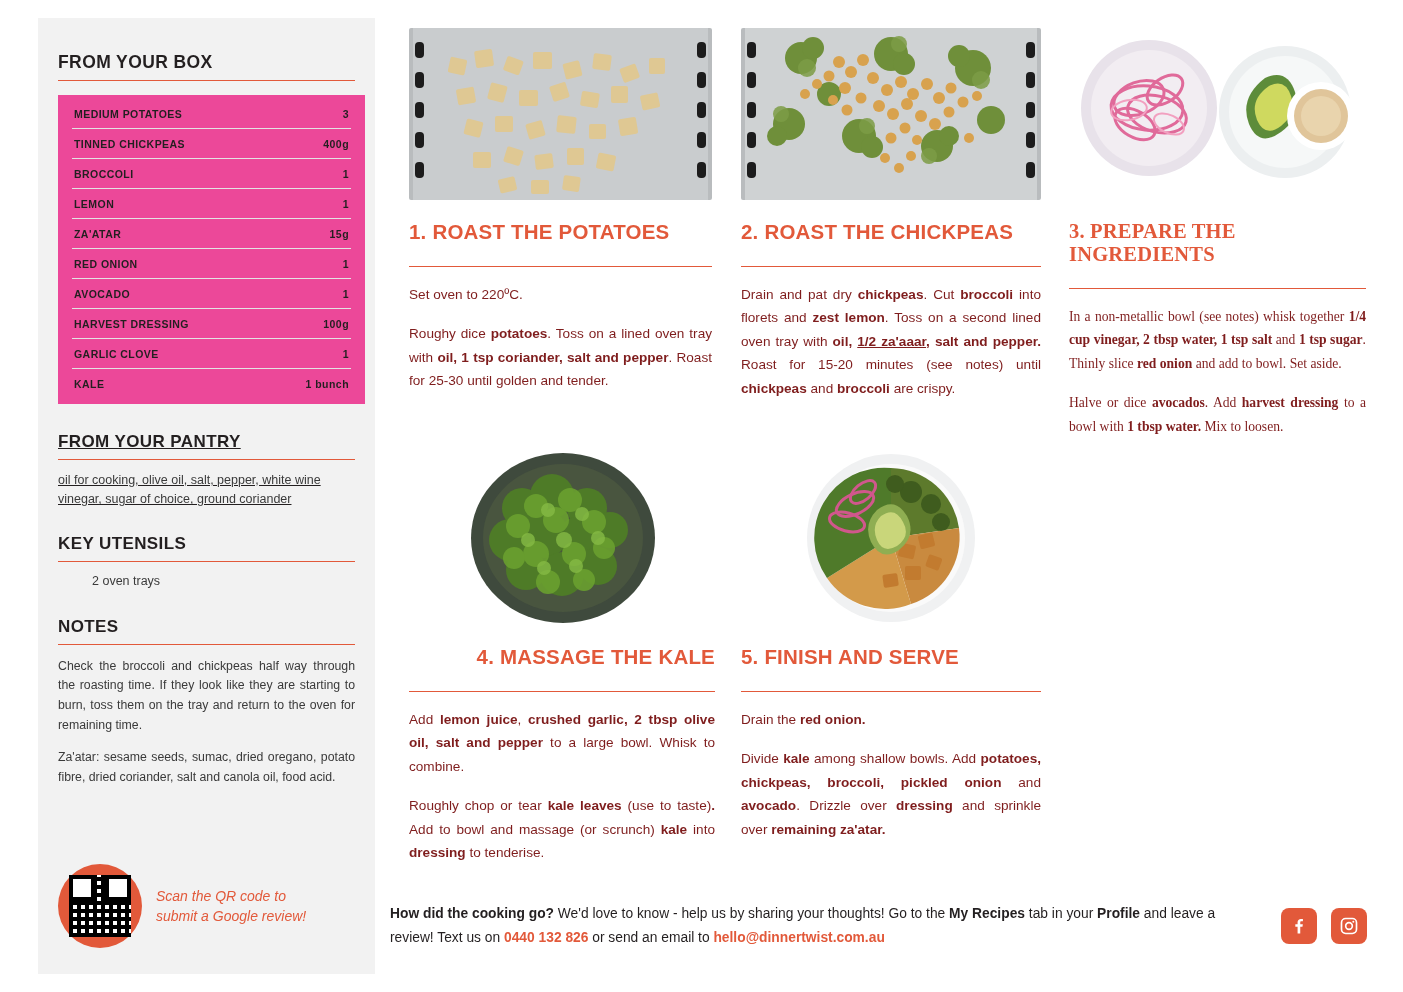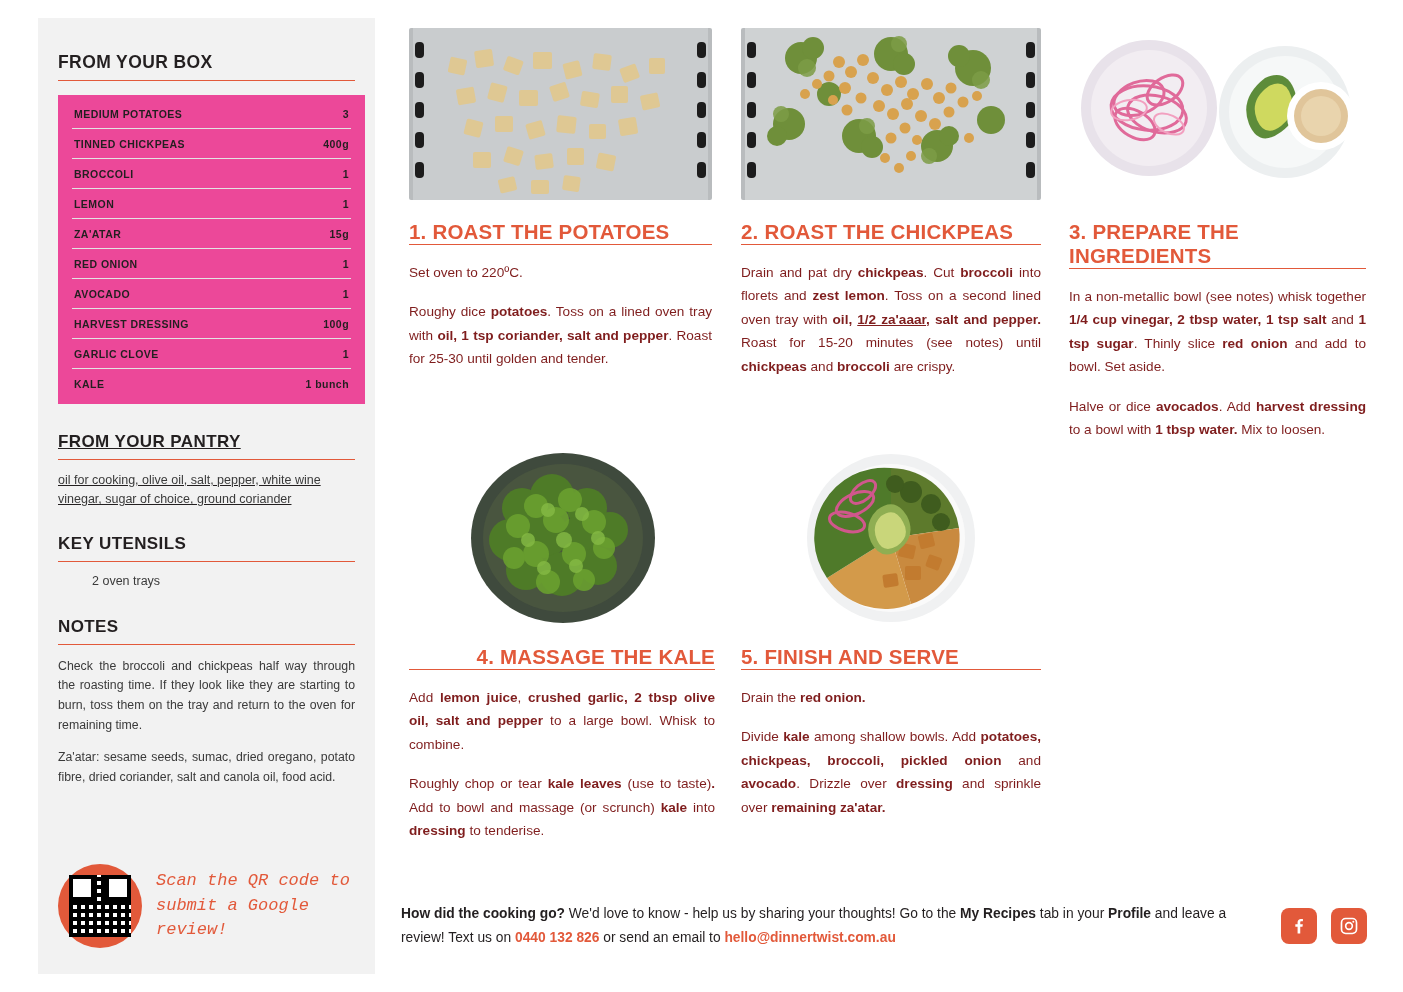--- a/index.html
+++ b/index.html
@@ -115,23 +115,23 @@
     content: "";
     position: absolute;
     width: 18px; height: 18px;
     border: 4px solid #000;
     background: #fff;
   }
   .qr-inner::before { top: 0; left: 0; }
   .qr-inner::after { top: 0; right: 0; }
   .qr-text {
     color: #e2593a;
-    font-size: 17px;
+    font-size: 14px;
     line-height: 1.45;
-    font-family: Liberation Mono, monospace;
+    font-family: Liberation Sans, sans-serif;
     font-style: italic;
   }
 
   
   .col { position: absolute; }
   .col1 { left: 409px; width: 303px; }
   .col2 { left: 741px; width: 300px; }
   .col3 { left: 1069px; width: 297px; }
 
   .photo {
@@ -141,21 +141,21 @@
     overflow: hidden;
     position: relative;
   }
   .photo svg { display: block; width: 100%; height: 100%; }
 
   .step-title {
     color: #e2593a;
     font-size: 20.5px;
     font-weight: bold;
     letter-spacing: .2px;
-    padding-bottom: 0;
+    padding-bottom: 22px;
     border-bottom: 1.5px solid #e2593a;
     margin-top: 20px;
   }
   .step-p {
     font-size: 13.6px;
     line-height: 1.72;
     margin-top: 16px;
     text-align: justify;
     color: #7f1d1d;
   }
@@ -164,21 +164,21 @@
 
   
   .row2-photo-1 { position: absolute; left: 452px; top: 448px; width: 222px; height: 180px; }
   .row2-photo-2 { position: absolute; left: 791px; top: 448px; width: 200px; height: 180px; }
   .col4 { position: absolute; left: 409px; top: 645px; width: 306px; }
   .col5 { position: absolute; left: 741px; top: 645px; width: 300px; }
 
   
   .footer {
     position: absolute;
-    left: 401px;
+    left: 390px;
     top: 902px;
     width: 840px;
     font-size: 13.8px;
     line-height: 1.75;
     color: #231f20;
   }
   .footer b { font-weight: bold; }
   .footer .hl { color: #e2593a; font-weight: bold; }
   .socials {
     position: absolute;
@@ -408,21 +408,21 @@
           <circle cx="228" cy="110" r="5"></circle>
         </g>
       </svg>
     </div>
     <h3 class="step-title">2. ROAST THE CHICKPEAS</h3>
     <div id="step-body-1">
         <p class="step-p">Drain and pat dry <b>chickpeas</b>. Cut <b>broccoli</b> into florets and <b>zest lemon</b>. Toss on a second lined oven tray with <b>oil, </b><b><u>1/2 za'aaar</u></b><b>, salt and pepper.</b> Roast for 15-20 minutes (see notes) until <b>chickpeas</b> and <b>broccoli</b> are crispy.</p>
       </div>
   </section>
 
-  <section class="col col3" style="top:28px;">
+  <section class="col col3" style="top:28px;font-family:Liberation Serif, serif;">
     <div class="photo">
       <svg viewBox="0 0 297 172" preserveAspectRatio="none" aria-hidden="true">
         <rect width="297" height="172" fill="#ffffff"></rect>
         <circle cx="80" cy="80" r="68" fill="#e8e2ea"></circle>
         <circle cx="80" cy="80" r="58" fill="#f2edf2"></circle>
         <g fill="none" stroke="#e06a9a" stroke-width="3">
           <ellipse cx="70" cy="70" rx="26" ry="16" transform="rotate(-20 70 70)"></ellipse>
           <ellipse cx="88" cy="86" rx="30" ry="18" transform="rotate(15 88 86)"></ellipse>
           <ellipse cx="66" cy="96" rx="22" ry="13" transform="rotate(30 66 96)"></ellipse>
           <ellipse cx="96" cy="62" rx="20" ry="12" transform="rotate(-35 96 62)"></ellipse>

